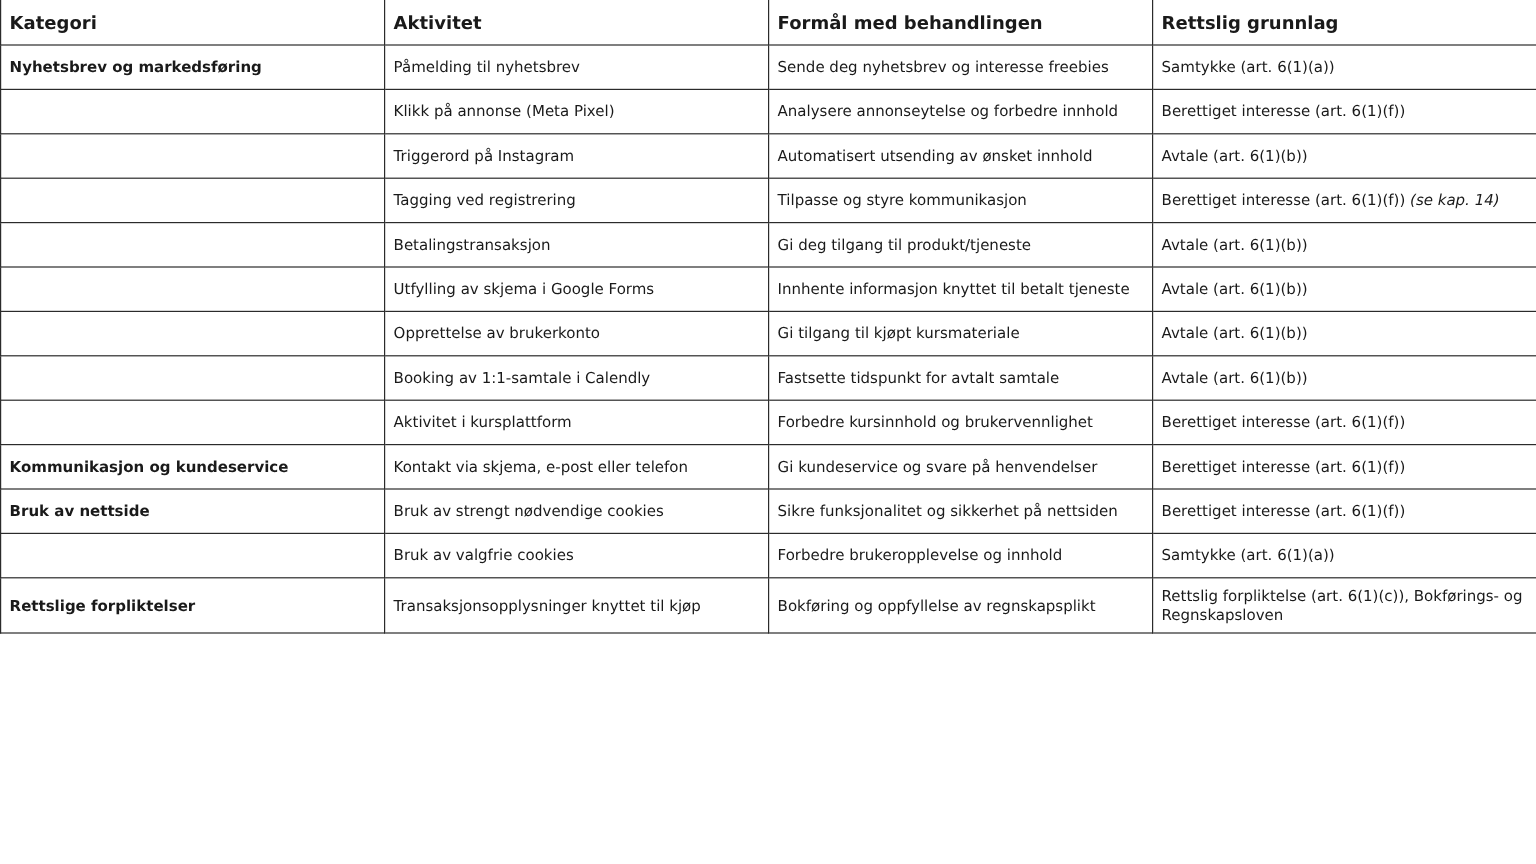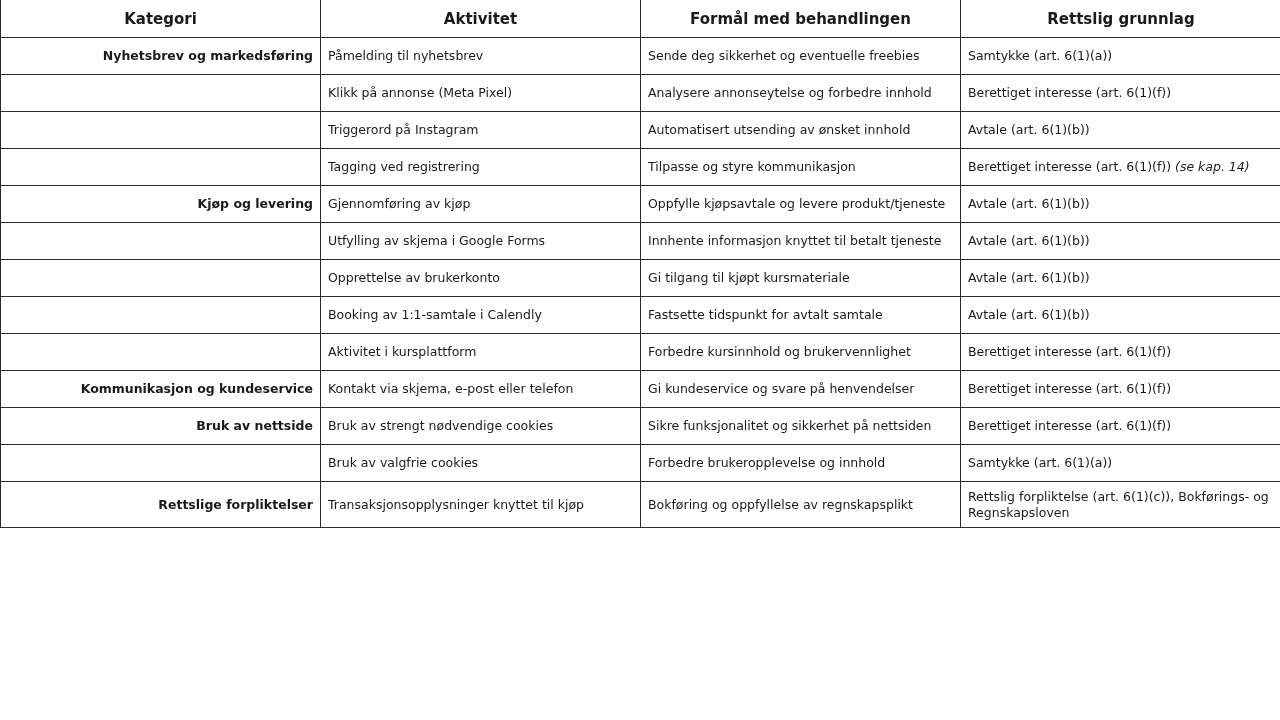--- a/index.html
+++ b/index.html
@@ -18,30 +18,30 @@
   col.c4 { width: 321px; }
   th, td {
     border: 1.5px solid #2b2b2b;
     padding: 0 7px;
     vertical-align: middle;
   }
   th {
     height: 37px;
     font-size: 15px;
     font-weight: bold;
-    text-align: center;
+    text-align: left;
   }
   td {
     height: 36px;
     font-size: 12.5px;
     line-height: 16px;
   }
   td.cat {
     font-weight: bold;
-    text-align: right;
+    text-align: left;
     font-size: 12.5px;
   }
   tr.last td { height: 45px; }
   .note { font-style: italic; }
   table { margin-top: -1px; }
 </style>
 </head>
 <body>
 
 <table>
@@ -56,21 +56,21 @@
       <th>Kategori</th>
       <th>Aktivitet</th>
       <th>Formål med behandlingen</th>
       <th>Rettslig grunnlag</th>
     </tr>
   </thead>
   <tbody id="tbody">
       <tr>
         <td class="cat"><span>Nyhetsbrev og markedsføring</span></td>
         <td><span>Påmelding til nyhetsbrev</span></td>
-        <td><span>Sende deg sikkerhet og eventuelle freebies</span></td>
+        <td><span>Sende deg nyhetsbrev og interesse freebies</span></td>
         <td><span>Samtykke (art. 6(1)(a))</span></td>
       </tr>
       <tr>
         <td class="cat"><span></span></td>
         <td><span>Klikk på annonse (Meta Pixel)</span></td>
         <td><span>Analysere annonseytelse og forbedre innhold</span></td>
         <td><span>Berettiget interesse (art. 6(1)(f))</span></td>
       </tr>
       <tr>
         <td class="cat"><span></span></td>
@@ -78,23 +78,23 @@
         <td><span>Automatisert utsending av ønsket innhold</span></td>
         <td><span>Avtale (art. 6(1)(b))</span></td>
       </tr>
       <tr>
         <td class="cat"><span></span></td>
         <td><span>Tagging ved registrering</span></td>
         <td><span>Tilpasse og styre kommunikasjon</span></td>
         <td><span>Berettiget interesse (art. 6(1)(f))</span> <span class="note">(se kap. 14)</span></td>
       </tr>
       <tr>
-        <td class="cat"><span>Kjøp og levering</span></td>
-        <td><span>Gjennomføring av kjøp</span></td>
-        <td><span>Oppfylle kjøpsavtale og levere produkt/tjeneste</span></td>
+        <td class="cat"><span></span></td>
+        <td><span>Betalingstransaksjon</span></td>
+        <td><span>Gi deg tilgang til produkt/tjeneste</span></td>
         <td><span>Avtale (art. 6(1)(b))</span></td>
       </tr>
       <tr>
         <td class="cat"><span></span></td>
         <td><span>Utfylling av skjema i Google Forms</span></td>
         <td><span>Innhente informasjon knyttet til betalt tjeneste</span></td>
         <td><span>Avtale (art. 6(1)(b))</span></td>
       </tr>
       <tr>
         <td class="cat"><span></span></td>

